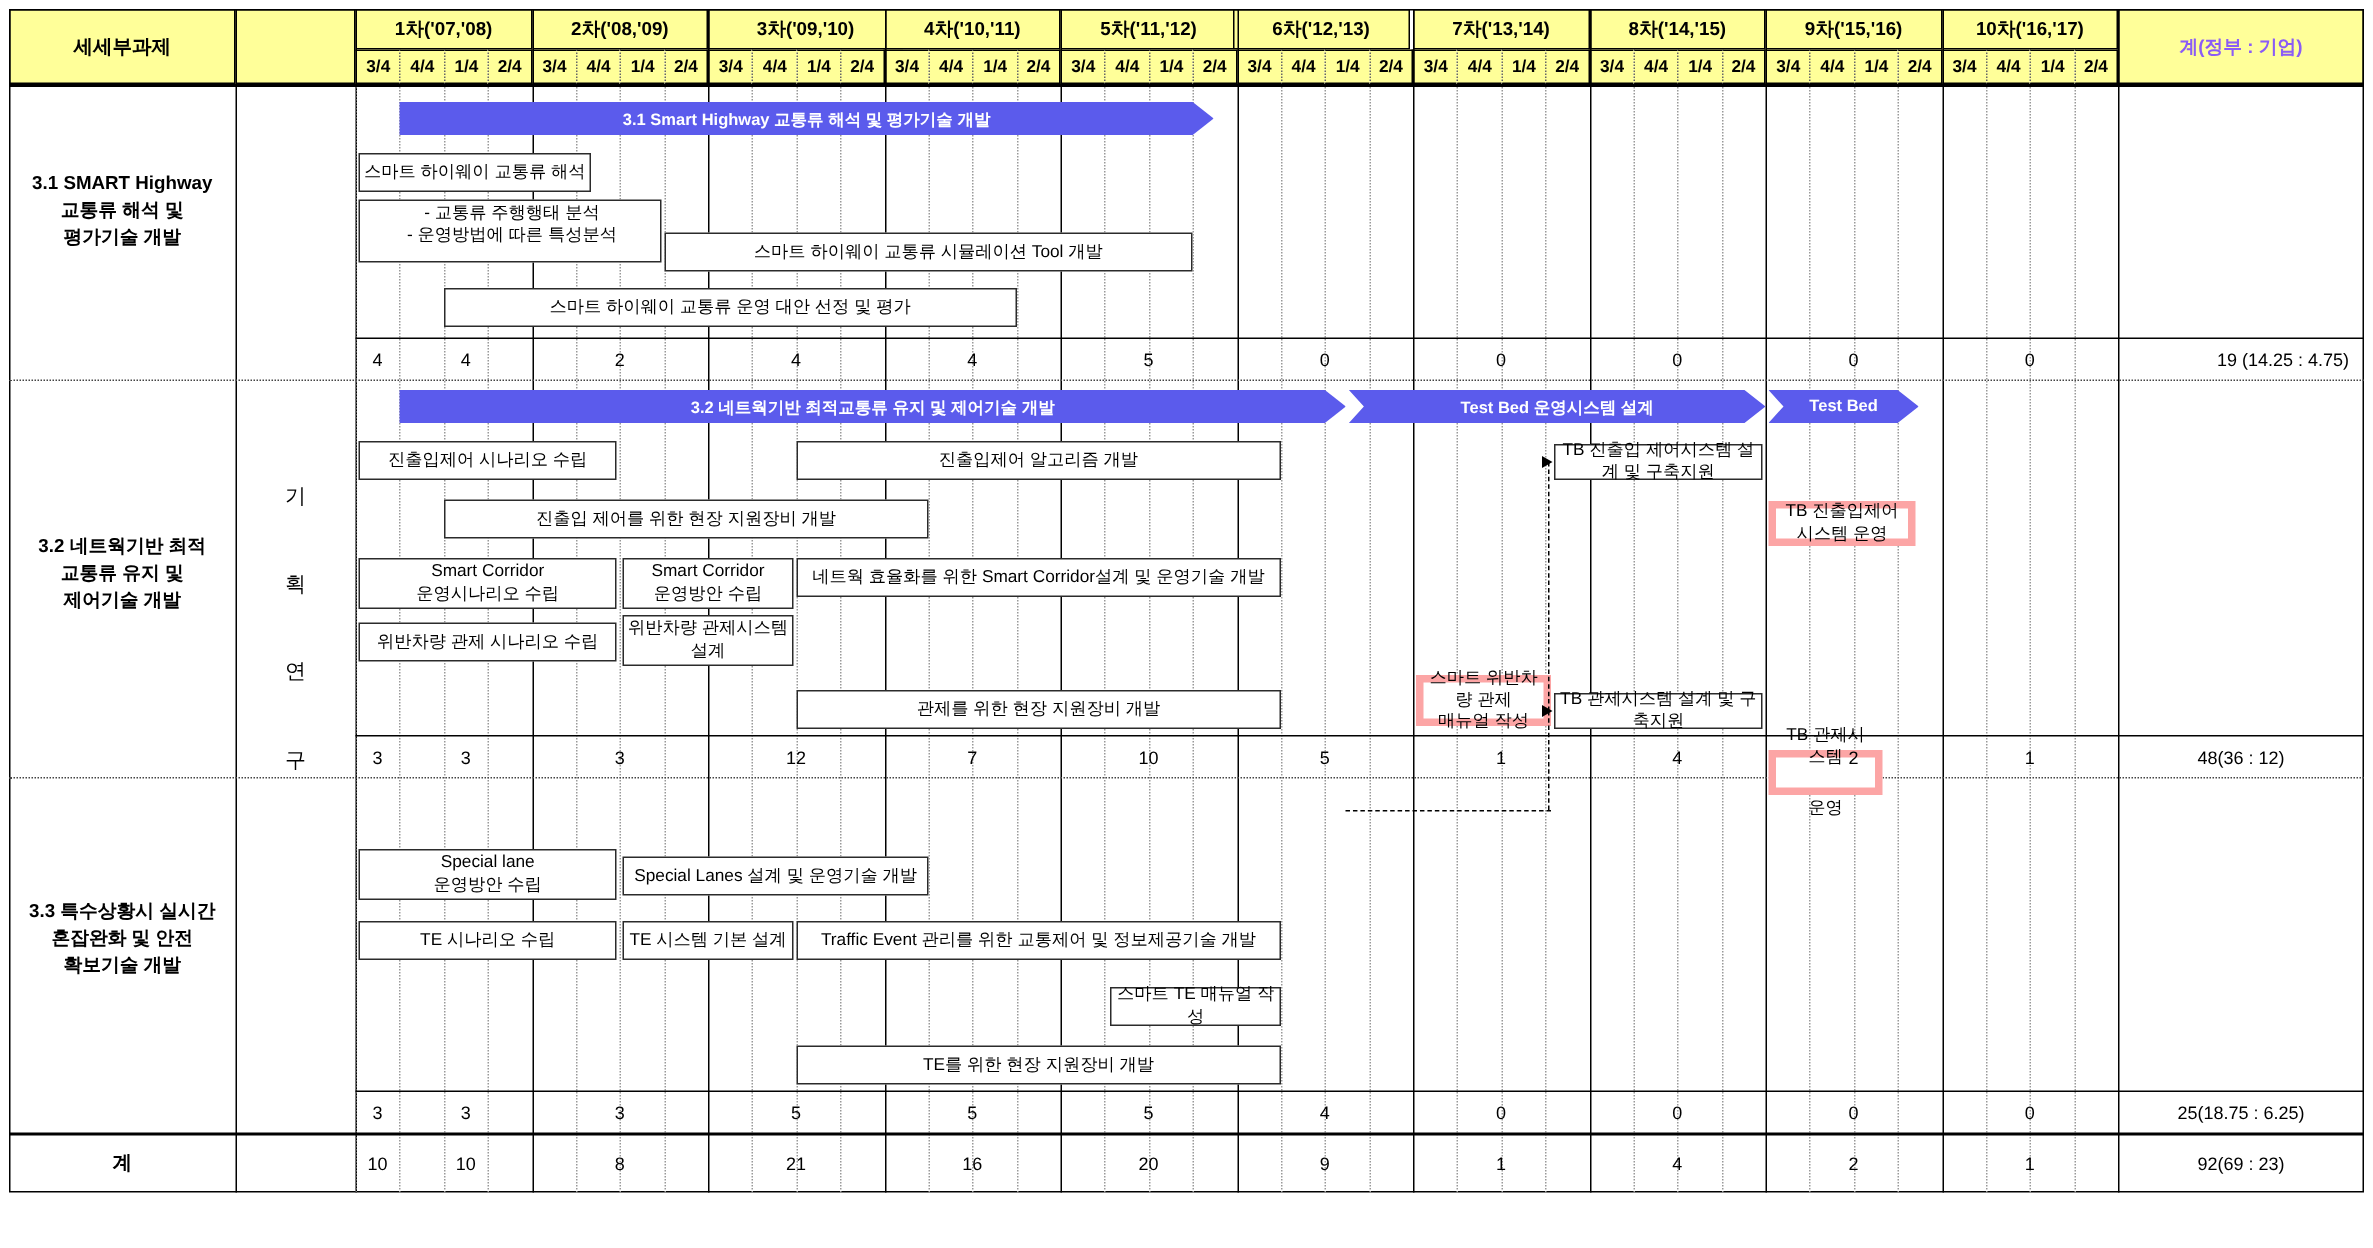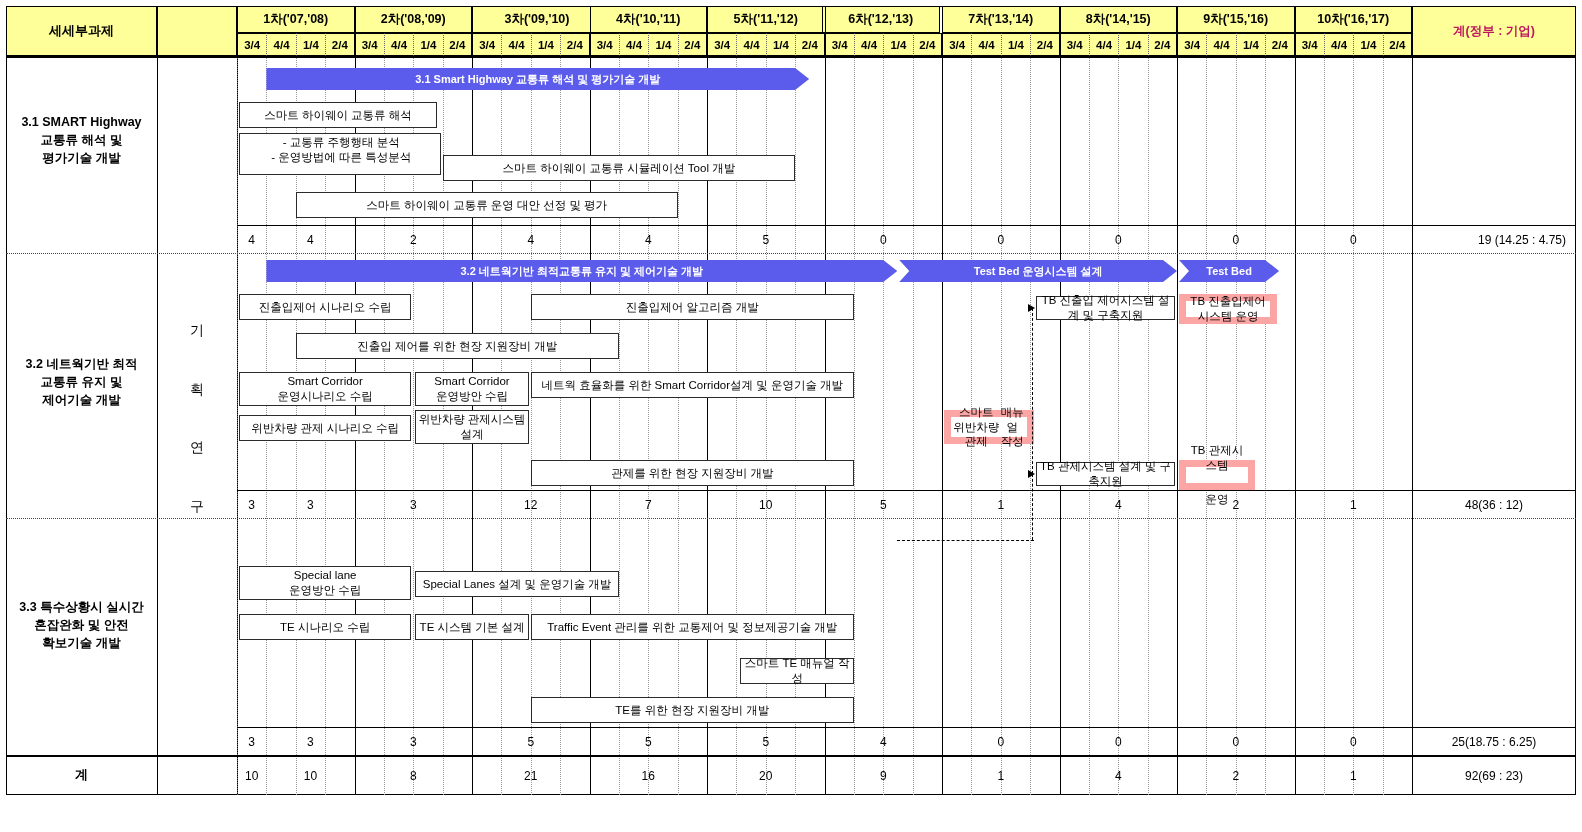--- a/index.html
+++ b/index.html
@@ -8,37 +8,37 @@
 
   
   .abs{position:absolute;box-sizing:border-box;}
   .ctr{display:flex;align-items:center;justify-content:center;text-align:center;}
 
   
   .hdr{background:#ffff99;border:1px solid #000;}
   .hdr-phase{font-size:12.5px;font-weight:700;color:#000;}
   .hdr-q{font-size:11.5px;font-weight:700;color:#000;}
   .hdr-task{font-size:13px;font-weight:700;color:#000;}
-  .hdr-sum{font-size:12.5px;font-weight:700;color:#be185d;}
+  .hdr-sum{font-size:12.5px;font-weight:700;color:#8b5cf6;}
 
   
   .taskname{font-size:12.5px;font-weight:700;line-height:1.45;color:#000;}
   .planres{font-size:14px;color:#000;letter-spacing:0;line-height:1;}
 
   
   .arrow{position:absolute;height:22px;background:#5b5bec;display:flex;align-items:center;justify-content:center;
          color:#fff;font-size:11px;font-weight:700;white-space:nowrap;}
   .arrow.head{clip-path:polygon(0 0, calc(100% - 14px) 0, 100% 50%, calc(100% - 14px) 100%, 0 100%);}
   .arrow.both{clip-path:polygon(0 0, calc(100% - 14px) 0, 100% 50%, calc(100% - 14px) 100%, 0 100%, 10px 50%);text-align:right;}
 
   
   .tbox{position:absolute;border:1px solid #2b2b2b;background:#fff;display:flex;align-items:center;
         justify-content:center;text-align:center;font-size:11.5px;color:#000;line-height:1.3;
         padding:1px 2px;box-sizing:border-box;}
-  .tbox.gray{border:7px solid #fca5a5;}
+  .tbox.gray{border:5px solid #fca5a5;margin-top:40px;}
   .tbox.left{justify-content:flex-start;text-align:left;padding-left:5px;}
   .sumcell{position:absolute;font-size:12px;color:#000;text-align:center;}
 
   
   .conn{position:absolute;border-left:1px dashed #000;}
   .connh{position:absolute;border-top:1px dashed #000;}
   .arrowhead{position:absolute;width:0;height:0;border-top:4px solid transparent;
              border-bottom:4px solid transparent;border-left:7px solid #000;}
 </style>
 </head>
@@ -166,21 +166,21 @@
     </div>
     <div class="abs ctr planres" style="left:157px;top:323px;width:80px;height:190px;flex-direction:column;justify-content:space-between;">
       <div>기</div>
       <div>획</div>
       <div>연</div>
       <div>구</div>
     </div>
     <div class="arrow head" style="left:266.375px;width:542.75px;top:68px;">
       <span>3.1 Smart Highway 교통류 해석 및 평가기술 개발</span>
     </div>
-    <div class="tbox" style="left:239px;width:198px;top:102px;height:26px;flex-direction:column;">
+    <div class="tbox" style="left:239px;width:155px;top:102px;height:26px;flex-direction:column;">
       <div>스마트 하이웨이 교통류 해석</div>
     </div>
     <div class="tbox left" style="left:239px;width:201.625px;top:133px;height:42px;flex-direction:column;">
       <div>- 교통류 주행행태 분석</div>
       <div>- 운영방법에 따른 특성분석</div>
     </div>
     <div class="tbox" style="left:442.625px;width:352.5px;top:155px;height:26px;flex-direction:column;">
       <div>스마트 하이웨이 교통류 시뮬레이션 Tool 개발</div>
     </div>
     <div class="tbox" style="left:295.75px;width:381.875px;top:192px;height:26px;flex-direction:column;">
@@ -222,21 +222,21 @@
     <div class="tbox" style="left:530.75px;width:323.125px;top:372px;height:26px;flex-direction:column;">
       <div>네트웍 효율화를 위한 Smart Corridor설계 및 운영기술 개발</div>
     </div>
     <div class="tbox" style="left:239px;width:172.25px;top:415px;height:26px;flex-direction:column;">
       <div>위반차량 관제 시나리오 수립</div>
     </div>
     <div class="tbox" style="left:415.25px;width:113.5px;top:410px;height:34px;flex-direction:column;">
       <div>위반차량 관제시스템</div>
       <div>설계</div>
     </div>
-    <div class="tbox gray" style="left:944px;width:90.125px;top:410px;height:34px;flex-direction:row;">
+    <div class="tbox gray" style="left:944px;width:90.125px;top:410px;height:34px;flex-direction:column;">
       <div>스마트 위반차량 관제</div>
       <div>매뉴얼 작성</div>
     </div>
     <div class="tbox" style="left:530.75px;width:323.125px;top:460px;height:26px;flex-direction:column;">
       <div>관제를 위한 현장 지원장비 개발</div>
     </div>
     <div class="tbox" style="left:1036.125px;width:138.875px;top:462px;height:24px;flex-direction:column;">
       <div>TB 관제시스템 설계 및 구축지원</div>
     </div>
     <div class="tbox gray" style="left:1179px;width:76px;top:460px;height:30px;flex-direction:column;gap:20px;">

